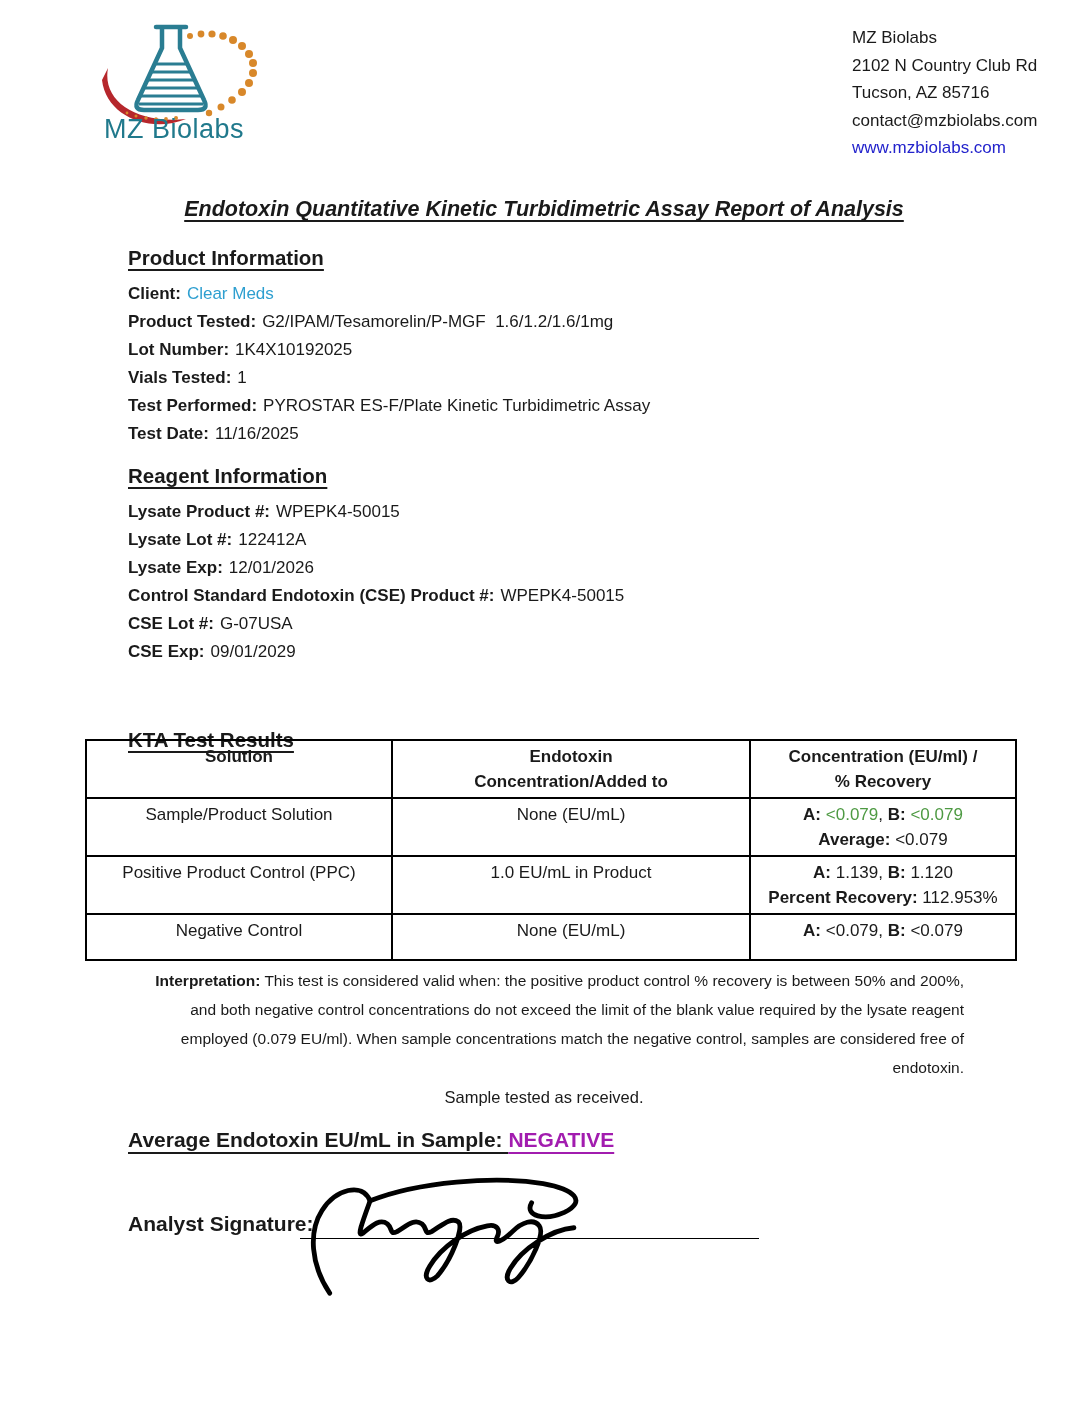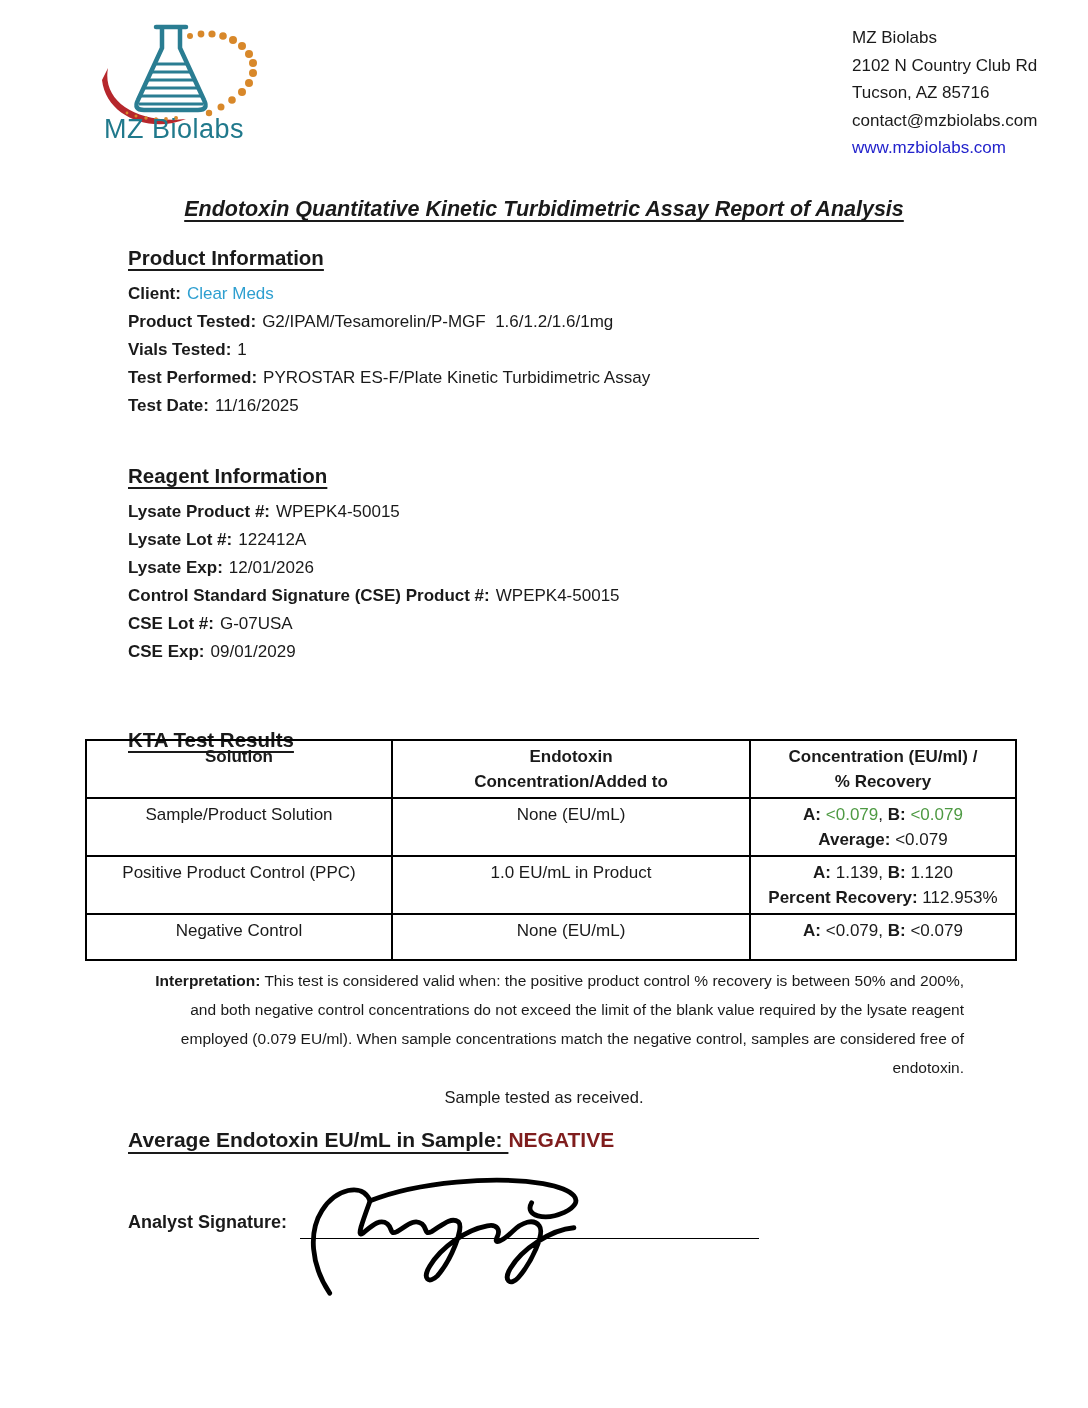--- a/index.html
+++ b/index.html
@@ -35,24 +35,24 @@
   .green { color:#4e9a43; }
   .b { font-weight:bold; }
 
   
   .interp { position:absolute; left:128px; top:966px; width:836px; font-size:15.5px; line-height:29px;text-align:right; }
 
   .sample-note { position:absolute; left:0; top:1088px; width:1088px; text-align:center; font-size:16.5px; }
 
   .summary { position:absolute; left:128px; top:1128px; font-size:21px; font-weight:bold; }
   .summary .lbl { text-decoration:underline; text-underline-offset:5px; white-space:pre-wrap; }
-  .summary .neg { color:#7f1d1d; text-underline-offset:5px; }
+  .summary .neg { color:#a21caf; text-decoration:underline; text-underline-offset:5px; }
 
   
-  .sig-label { position:absolute; left:128px; top:1212px; font-size:18px; font-weight:bold; }
+  .sig-label { position:absolute; left:128px; top:1212px; font-size:21px; font-weight:bold; }
   .sig-line { position:absolute; left:300px; top:1238px; width:459px; border-top:1.8px solid #000; }
   .sig-svg { position:absolute; left:272px; top:1172px; }
 </style>
 </head>
 <body>
 
 <div class="page">
 
   <div class="logo-block">
     <svg width="160" height="104" viewBox="0 0 160 104">
@@ -105,31 +105,32 @@
     <div>contact@mzbiolabs.com</div>
     <div><a class="link">www.mzbiolabs.com</a></div>
   </div>
 
   <div class="title">Endotoxin Quantitative Kinetic Turbidimetric Assay Report of Analysis</div>
 
   <div class="section" id="product-section">
     <div class="sec-heading">Product Information</div>
     <div class="field"><b>Client:</b><span style="color:#2e9fd0">Clear Meds</span></div>
     <div class="field"><b>Product Tested:</b><span>G2/IPAM/Tesamorelin/P-MGF  1.6/1.2/1.6/1mg</span></div>
+    <div class="field"><b>Lot Number:</b><span>1K4X10192025</span></div>
     <div class="field"><b>Vials Tested:</b><span>1</span></div>
     <div class="field"><b>Test Performed:</b><span>PYROSTAR ES-F/Plate Kinetic Turbidimetric Assay</span></div>
     <div class="field"><b>Test Date:</b><span>11/16/2025</span></div>
   </div>
 
   <div class="section" id="reagent-section">
     <div class="sec-heading">Reagent Information</div>
     <div class="field"><b>Lysate Product #:</b><span>WPEPK4-50015</span></div>
     <div class="field"><b>Lysate Lot #:</b><span>122412A</span></div>
     <div class="field"><b>Lysate Exp:</b><span>12/01/2026</span></div>
-    <div class="field"><b>Control Standard Signature (CSE) Product #:</b><span>WPEPK4-50015</span></div>
+    <div class="field"><b>Control Standard Endotoxin (CSE) Product #:</b><span>WPEPK4-50015</span></div>
     <div class="field"><b>CSE Lot #:</b><span>G-07USA</span></div>
     <div class="field"><b>CSE Exp:</b><span>09/01/2029</span></div>
   </div>
 
   <div id="kta-heading">KTA Test Results</div>
 
   <table class="results">
     <tbody>
         <tr class="hdr">
       <th class="col1">Solution</th>

